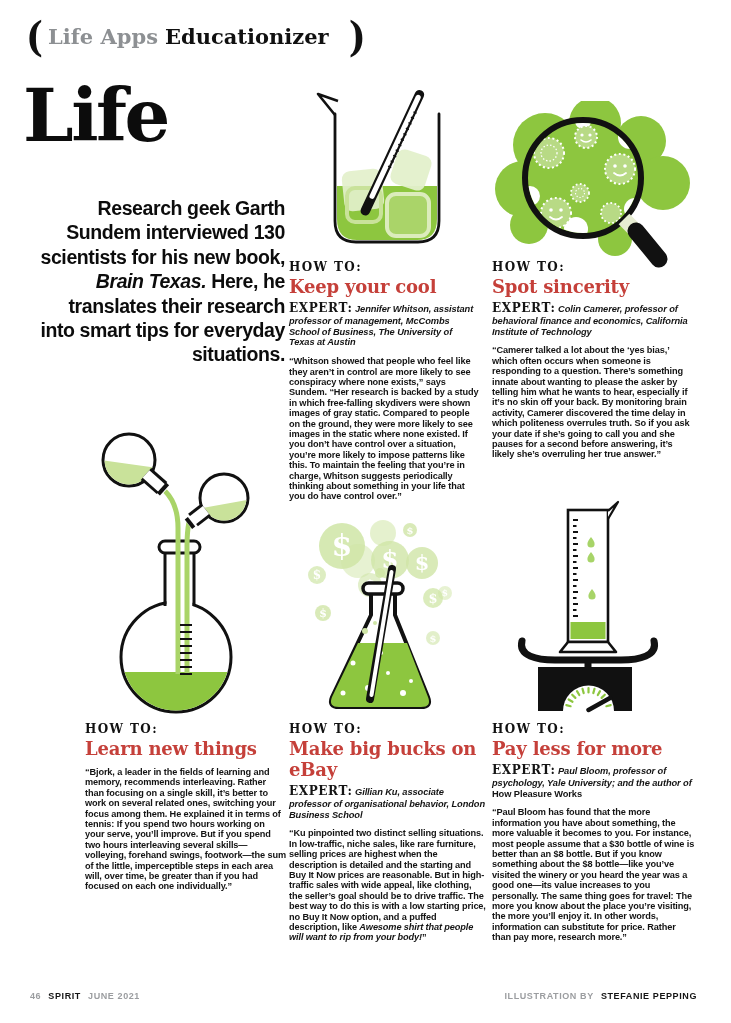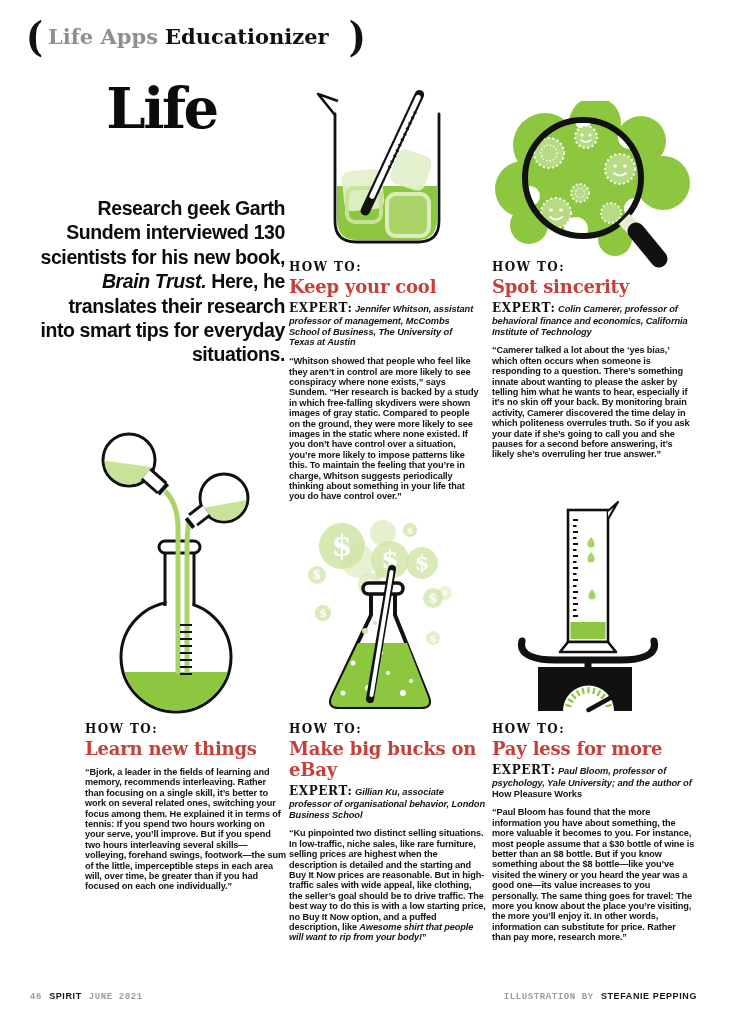--- a/index.html
+++ b/index.html
@@ -6,22 +6,22 @@
   html,body { width:731px; height:1023px; }
   body { background:#fff; font-family:"Liberation Sans",sans-serif; color:#141414; position:relative; }
   .page { position:absolute; left:0; top:0; width:731px; height:1023px; background:#ffffff; overflow:hidden; }
 
   .kicker { position:absolute; left:24px; top:20px; display:flex; align-items:center;
             font-family:"DejaVu Serif",serif; font-weight:bold; font-size:21px; white-space:nowrap; }
   .kicker .bracket { font-size:36px; font-weight:bold; line-height:0.9; transform:scaleY(1.12); color:#111; padding:0 2px; }
   .kicker .light { color:#8d9093; margin:0 7px 0 3px; }
   .kicker .dark  { color:#101010; margin-right:18px; }
 
-  .masthead-title { position:absolute; left:38px; top:82px; width:247px; text-align:center;
-                    font-family:"DejaVu Serif",serif; font-weight:bold; font-size:56px; line-height:0.95;
+  .masthead-title { position:absolute; left:23px; top:82px; width:247px; text-align:left;
+                    font-family:"DejaVu Serif",serif; font-weight:bold; font-size:72px; line-height:0.95;
                     letter-spacing:-2.5px; color:#0c0c0c; }
   .intro { position:absolute; left:38px; top:196px; width:247px; text-align:right;
            font-weight:bold; font-size:19.5px; line-height:1.25; letter-spacing:-0.4px; color:#0c0c0c; }
 
   .section { position:absolute; }
   .sec-kicker { font-family:"DejaVu Serif",serif; font-weight:bold; font-size:12px; letter-spacing:1.4px; color:#111; }
   .sec-title  { font-family:"DejaVu Serif",serif; font-weight:bold; font-size:18px; letter-spacing:-0.2px;
                 color:#c5403a; margin:2px 0 5px; }
   .sec-expert { font-size:9.3px; line-height:1.16; font-weight:bold; font-style:italic; letter-spacing:-0.1px; }
   .sec-expert .label { font-family:"DejaVu Serif",serif; font-style:normal; font-size:12px; letter-spacing:0.6px;text-align:center; }
@@ -36,39 +36,39 @@
 
   .illustration { position:absolute; }
   #ill-beaker    { left:297px; top:84px; }
   #ill-magnifier { left:483px; top:101px; }
   #ill-retort    { left:66px;  top:420px; }
   #ill-money     { left:293px; top:503px; }
   #ill-scale     { left:497px; top:486px; }
 
   .footer { position:absolute; left:30px; right:30px; top:991px; display:flex; justify-content:space-between;
             font-size:9px; font-weight:bold; letter-spacing:0.6px; color:#141414; white-space:nowrap; }
-  .footer .muted { color:#9b9da0;font-family:Liberation Mono, monospace; }
+  .footer .muted { color:#9b9da0; }
   .footer span { margin-right:4px; }
 </style>
 </head>
 <body>
 
 <div class="page">
 
   <div class="kicker">
     <span class="bracket">(</span>
     <span class="light">Life Apps</span>
     <span class="dark">Educationizer</span>
     <span class="bracket">)</span>
   </div>
 
   <div class="masthead-title">
     <div>Life</div>
   </div>
-  <div class="intro"><span>Research geek Garth Sundem interviewed 130 scientists for his new book, </span><span style="font-style:italic">Brain Trust.</span><span> Here, he translates their research into smart tips for everyday situations.</span></div>
+  <div class="intro"><span>Research geek Garth Sundem interviewed 130 scientists for his new book, </span><span style="font-style:italic">Brain Texas.</span><span> Here, he translates their research into smart tips for everyday situations.</span></div>
 
   <svg id="ill-beaker" class="illustration" width="165" height="172" viewBox="0 0 165 172">
     <path d="M38,31 L21,10 L41,17" fill="none" stroke="#111" stroke-width="2.6" stroke-linejoin="round"></path>
     <path d="M38,30 L38,137 Q38,158 59,158 L121,158 Q142,158 142,137 L142,30" fill="#fff" stroke="#111" stroke-width="2.8" stroke-linecap="round"></path>
     <path d="M40,102 L140,102 L140,135 Q140,156 120,156 L60,156 Q40,156 40,135 Z" fill="#8dc63f"></path>
     <rect x="46" y="86" width="40" height="40" rx="8" transform="rotate(-6 66 106)" fill="#e3f0cb" opacity="0.92"></rect>
     <rect x="96" y="68" width="36" height="36" rx="8" transform="rotate(18 114 86)" fill="#e3f0cb" opacity="0.95"></rect>
     <rect x="90" y="110" width="42" height="42" rx="9" fill="#aad469" stroke="#dcecbc" stroke-width="4"></rect>
     <rect x="50" y="104" width="34" height="34" rx="8" fill="none" stroke="#c9e29a" stroke-width="4"></rect>
     <g transform="translate(92,76) rotate(25)">

